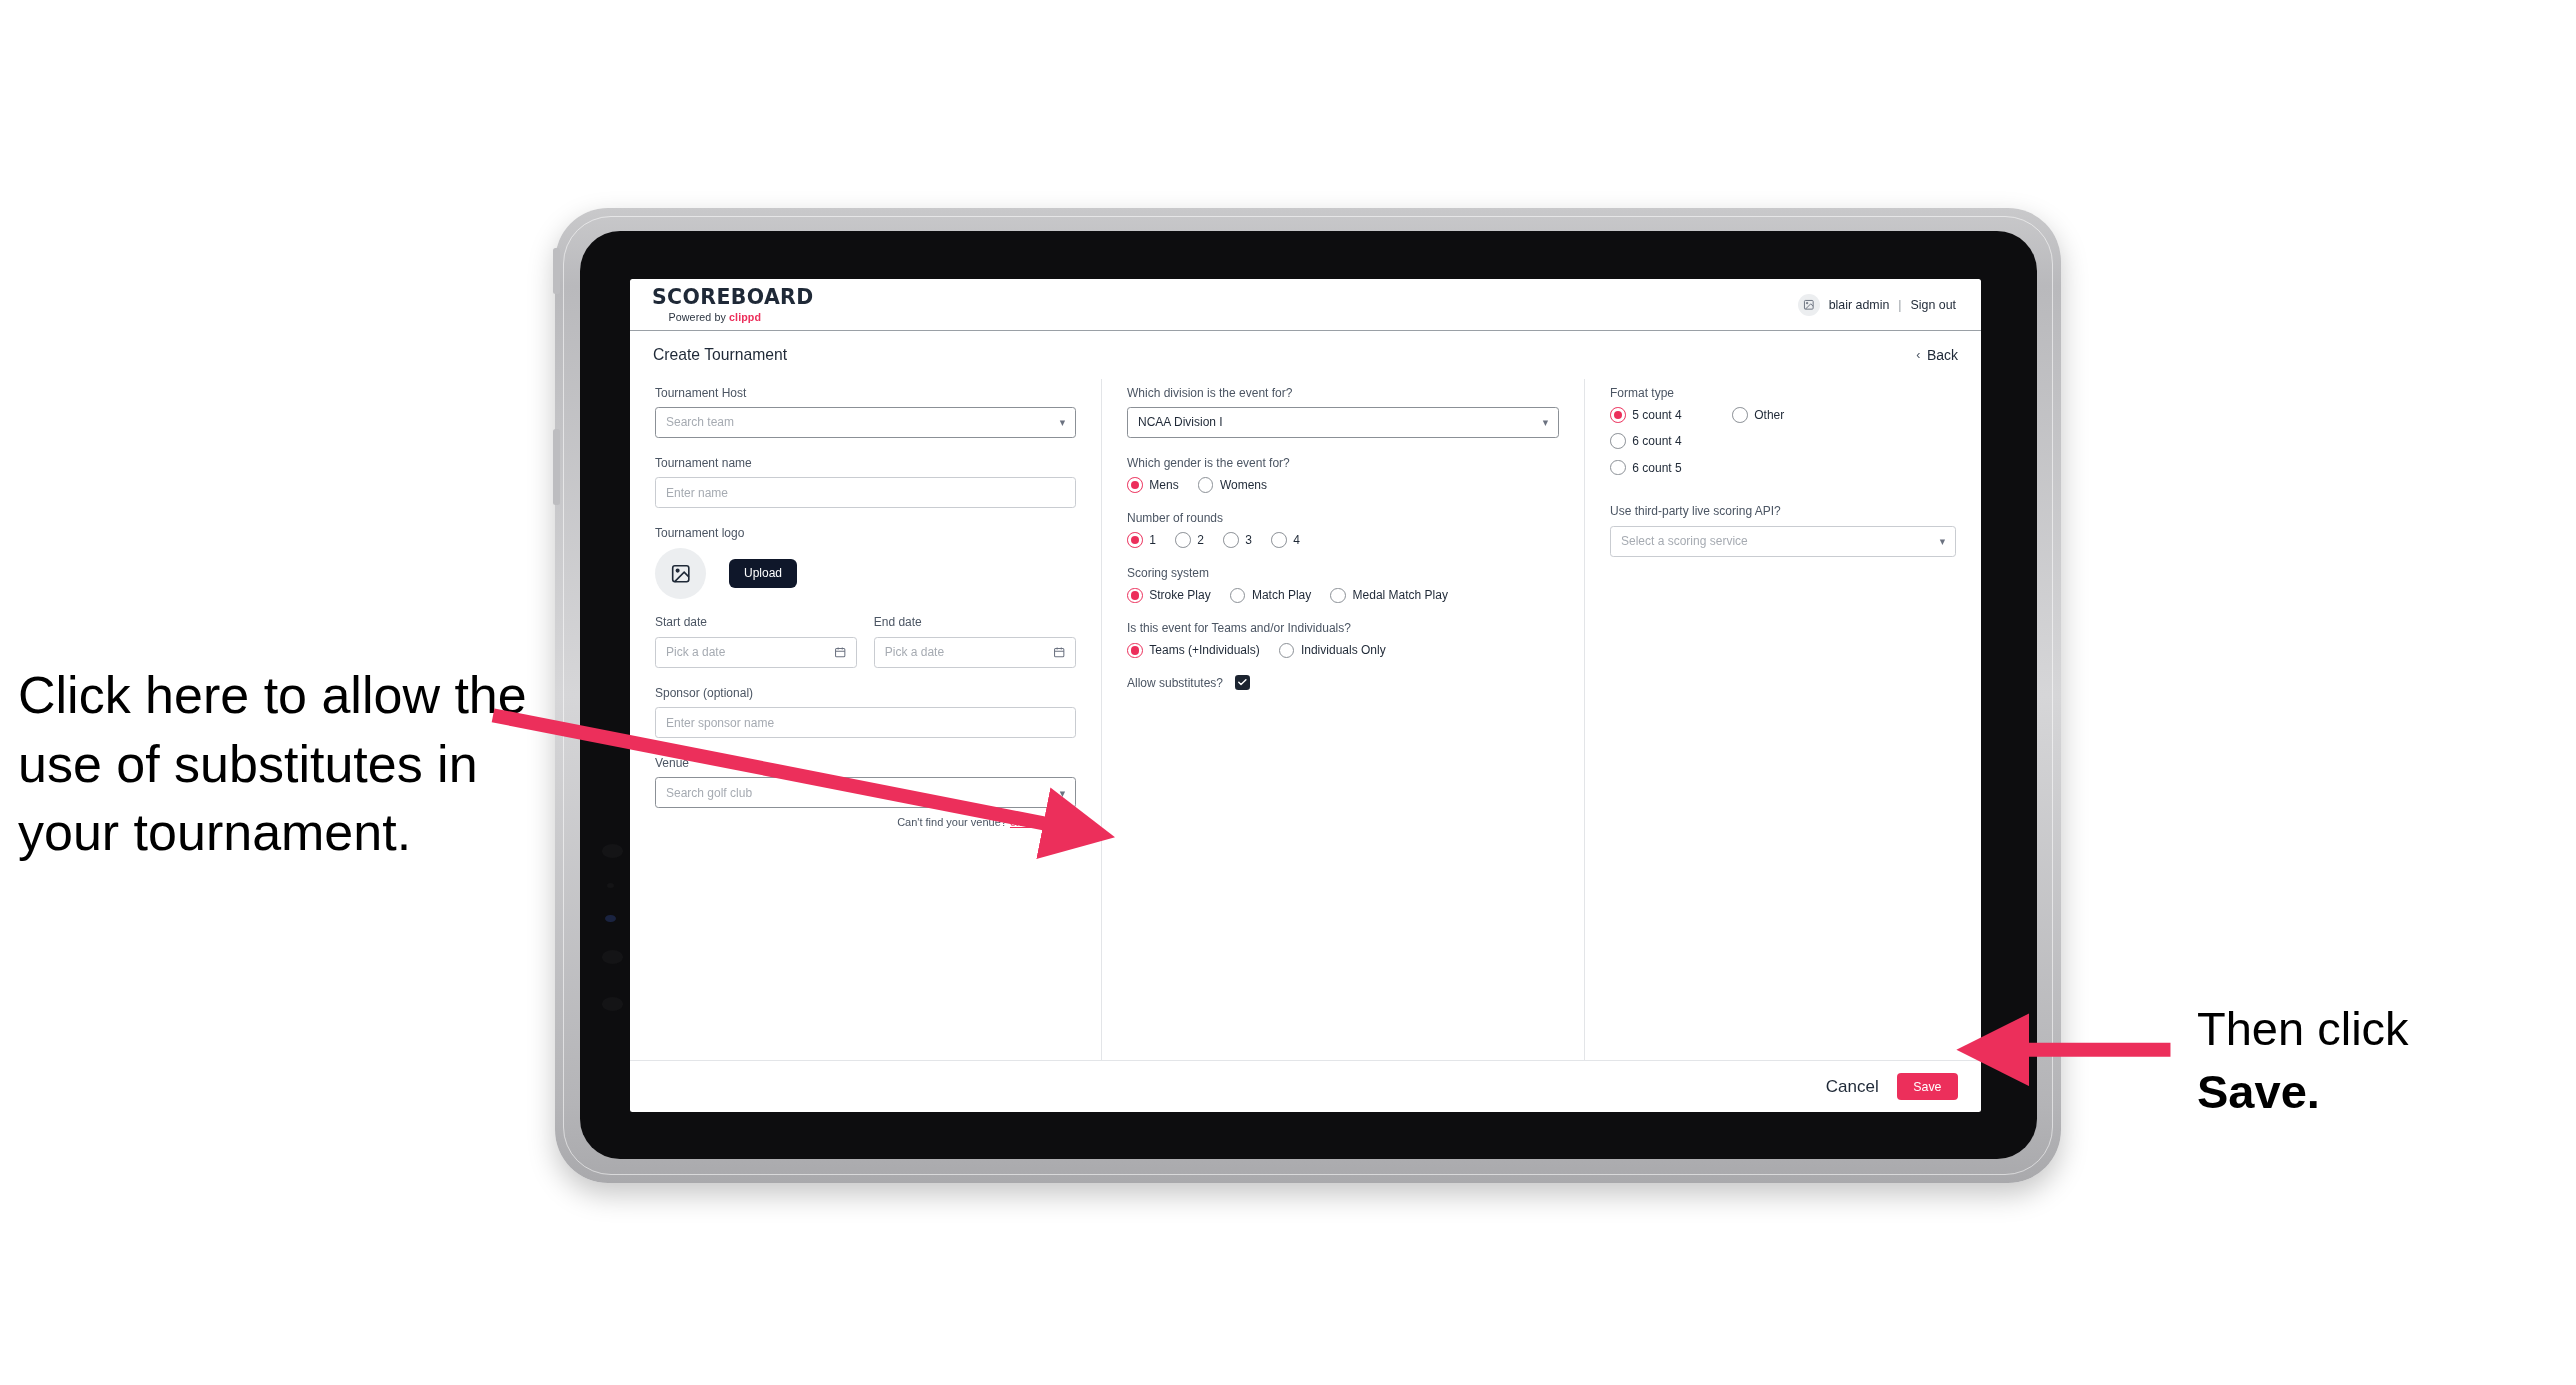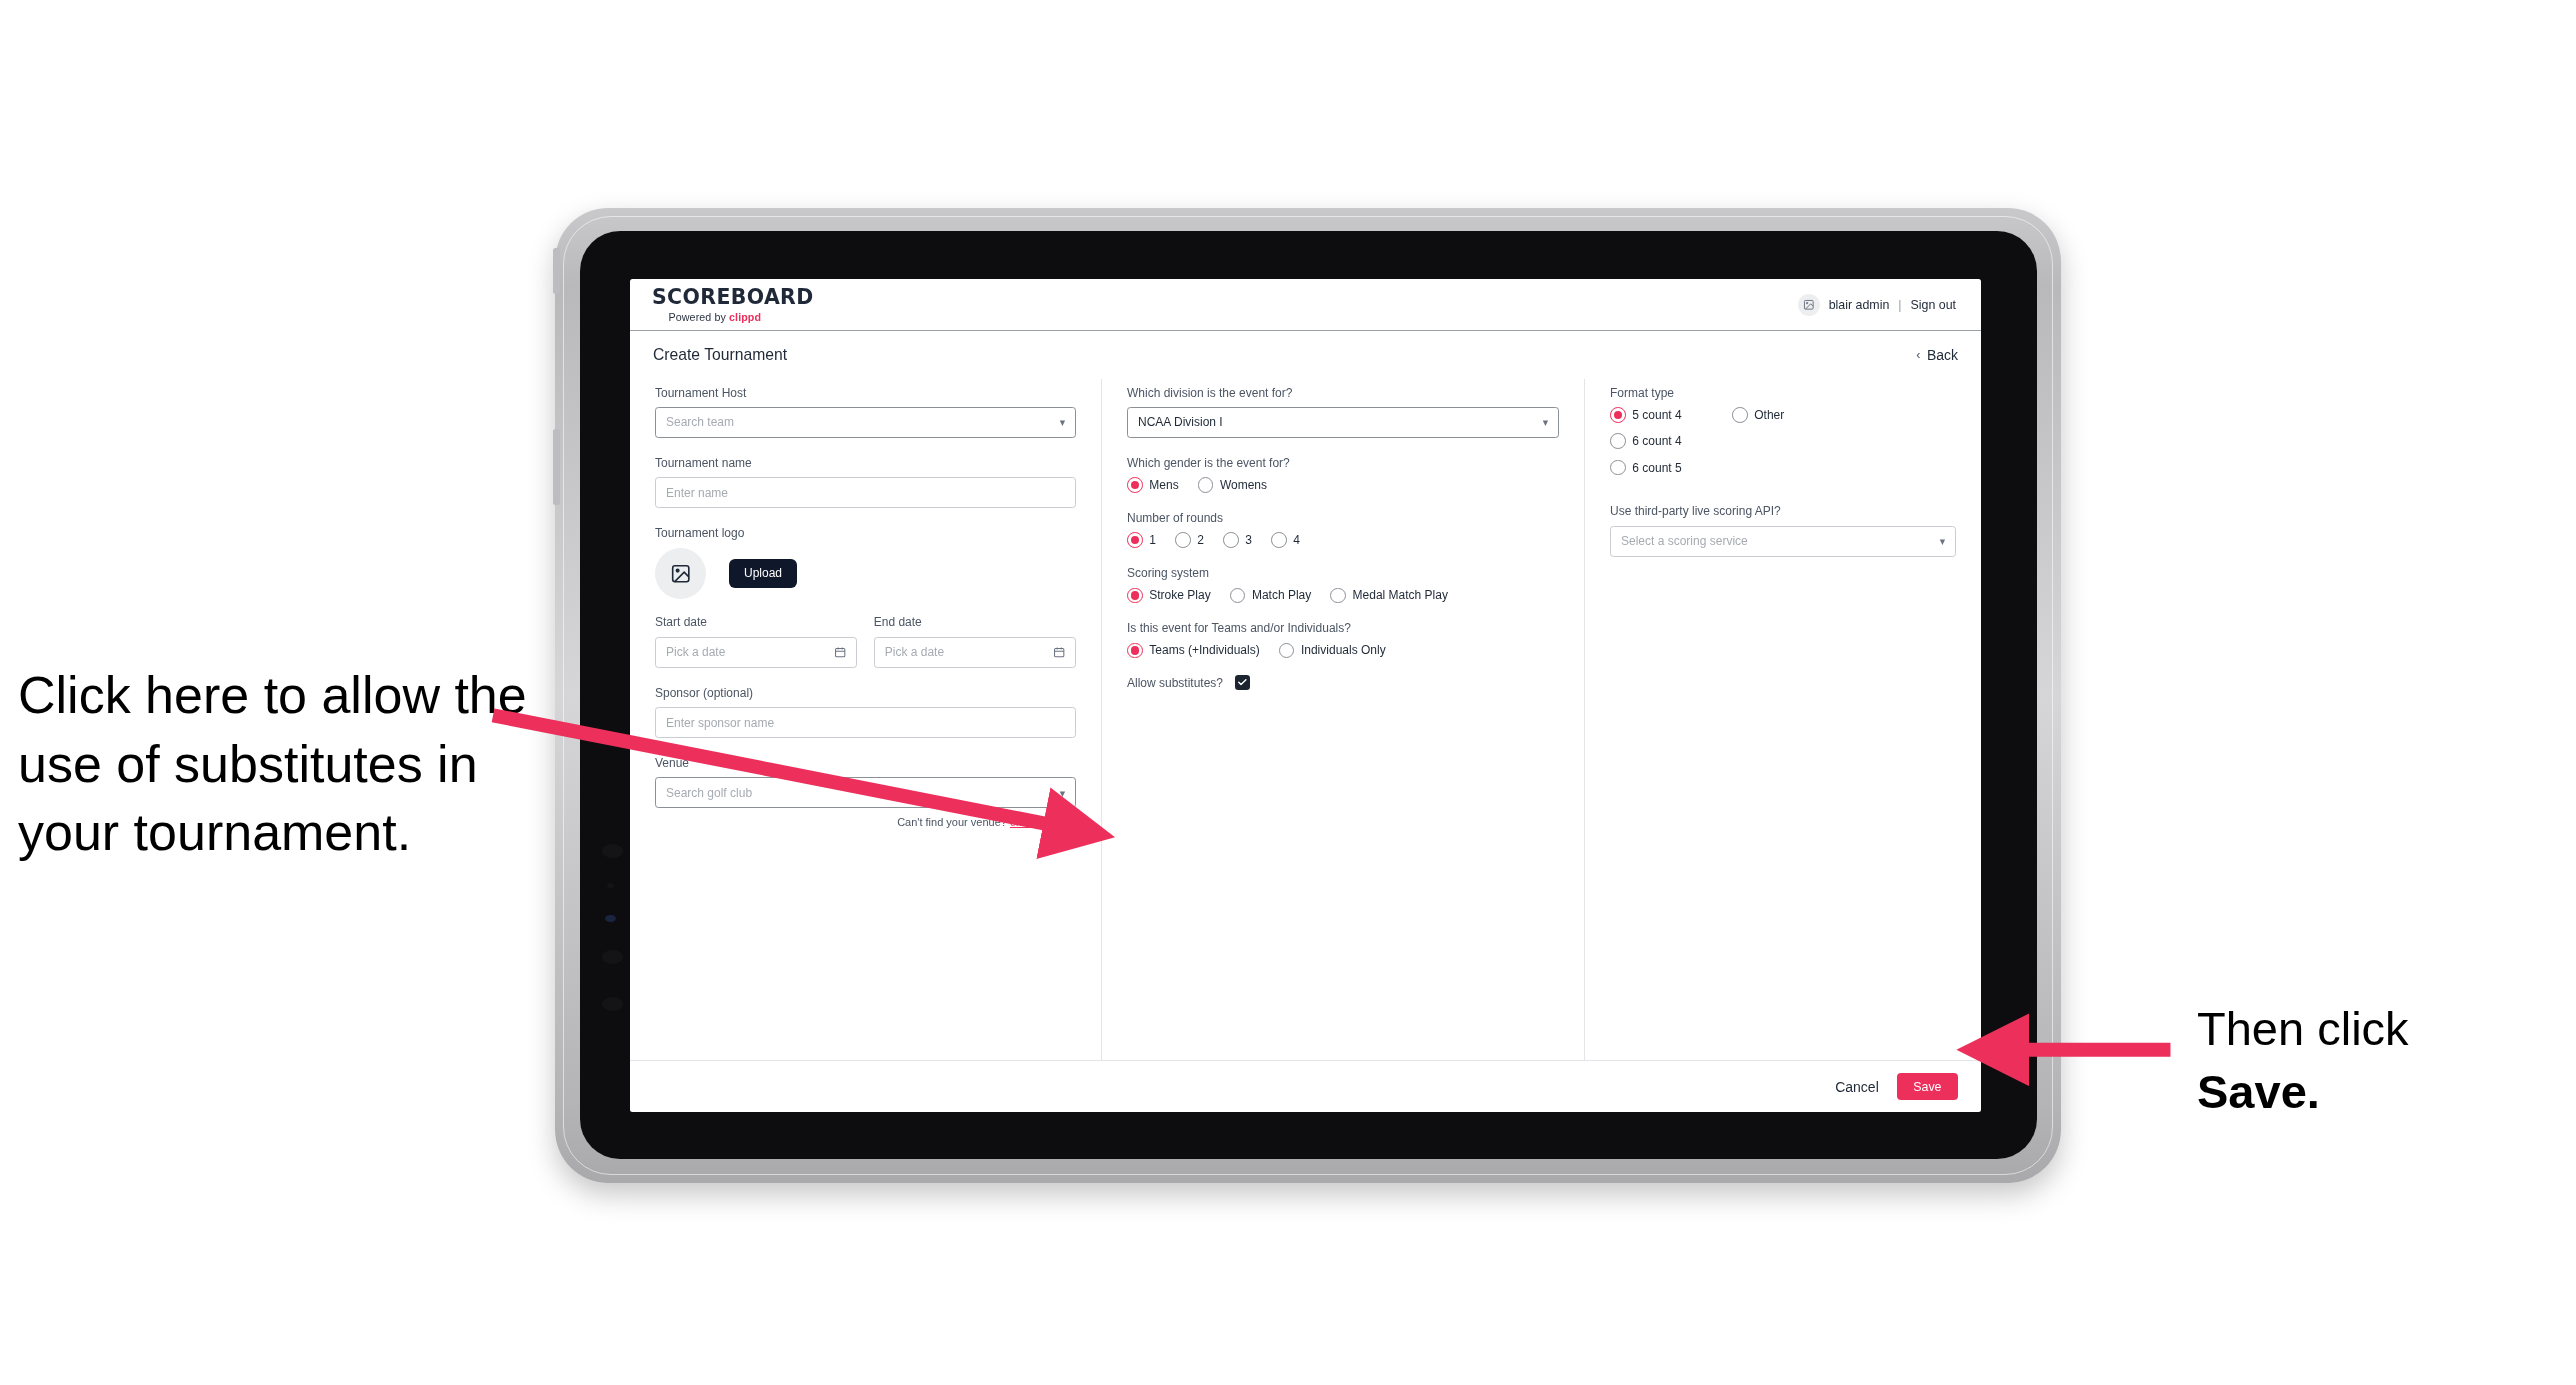--- a/index.html
+++ b/index.html
@@ -118,21 +118,21 @@
   #subs-check{
     width:15.7px;height:15.7px;border-radius:3.3px;background:#1c2430;
     display:flex;align-items:center;justify-content:center;cursor:pointer;
   }
 
   
   #footer{
     flex:0 0 auto;height:51px;border-top:0.8px solid #e3e5e8;display:flex;align-items:center;
     justify-content:flex-end;gap:18px;padding-right:23px;
   }
-  #cancel-btn{font-size:14px;color:#1f2937;cursor:pointer;}
+  #cancel-btn{font-size:17px;color:#1f2937;cursor:pointer;}
   #save-btn{background:#ec2f5b;color:#fff;border-radius:4.1px;padding:6.6px 16.5px;font-size:12.4px;cursor:pointer;}
 
   
   .anno-text{position:absolute;color:#000;font-family:"Liberation Sans","DejaVu Sans",sans-serif;}
   #anno-left{left:18px;top:661px;width:529px;font-size:52px;line-height:1.32;}
   #anno-right{left:2197px;top:998px;width:347px;font-size:47px;line-height:1.33;}
   #anno-right .bold{font-weight:bold;}
   svg.arrow{position:absolute;overflow:visible;pointer-events:none;}
 </style>
 </head>

